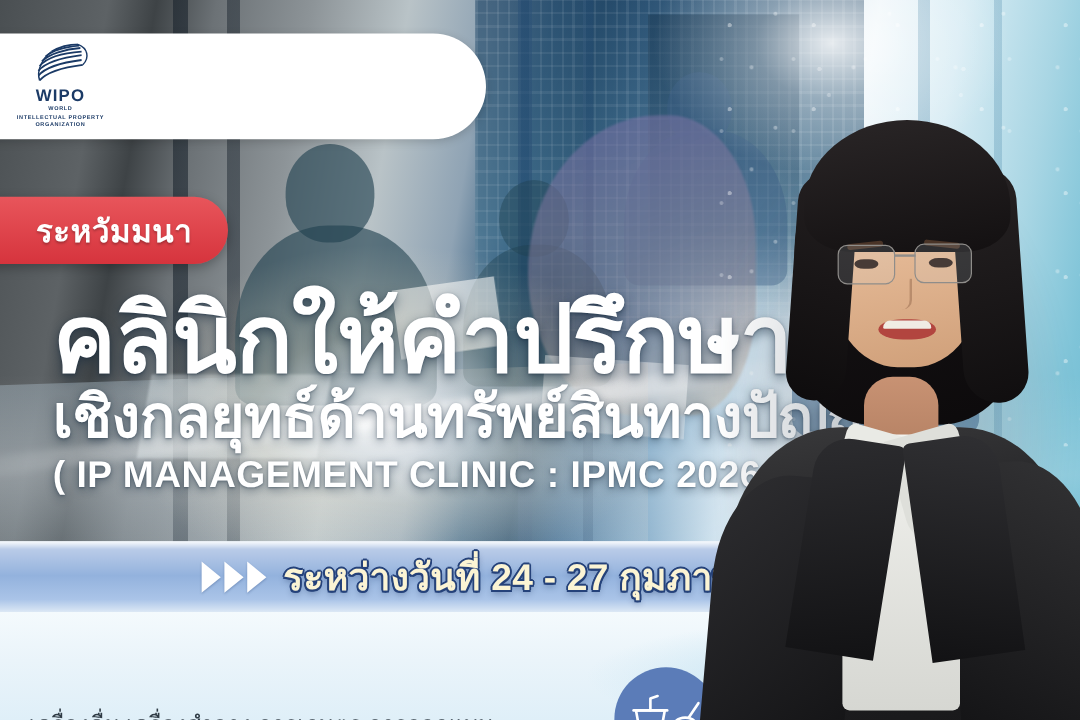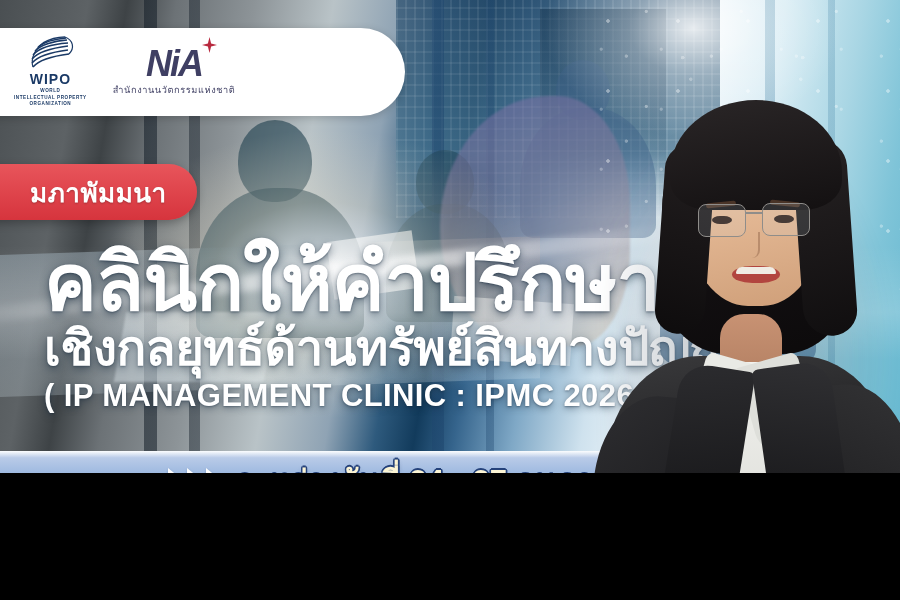--- a/index.html
+++ b/index.html
@@ -1,21 +1,21 @@
 <!DOCTYPE html>
 <html><head>
 <meta charset="utf-8">
 <style>
   * { margin:0; padding:0; box-sizing:border-box; }
   html,body { width:900px; height:600px; overflow:hidden; background:#000; }
   body { font-family:"Liberation Sans", sans-serif; }
 
   #poster {
     position:relative;
-    width:900px; height:473px;
+    width:900px; height:600px;
     overflow:hidden;
     background:#8c9aa4;
   }
 
   
   .bg-base {
     position:absolute; inset:0;
     background:
       linear-gradient(100deg,
         #4a4f52 0%, #5d6265 9%, #3e4346 13%, #6c7276 18%,
@@ -392,32 +392,25 @@
       </svg>
       <div class="wipo-name">WIPO</div>
       <div class="wipo-sub">
         <div>WORLD</div>
         <div>INTELLECTUAL PROPERTY</div>
         <div>ORGANIZATION</div>
       </div>
     </div>
 
 
-    <div class="logo nia-wrap">
-      <div class="nia-mark">NiA</div>
-      <svg class="nia-star" viewBox="0 0 15 16">
-        <path d="M7.5 0 L9.1 6.4 L15 8 L9.1 9.6 L7.5 16 L5.9 9.6 L0 8 L5.9 6.4 Z" fill="#b8293e"></path>
-      </svg>
-      <div class="nia-th">สำนักงานนวัตกรรมแห่งชาติ</div>
-    </div>
 
   </div>
 
   <div class="badge">
-    <span>มภาพัมมนา</span>
+    <span>ระหวัมมนา</span>
   </div>
 
   <div class="headline">
     <div class="h1">คลินิกให้คำปรึกษา</div>
     <div class="h2">เชิงกลยุทธ์ด้านทรัพย์สินทางปัญญา</div>
     <div class="h3">( IP MANAGEMENT CLINIC : IPMC 2026 )</div>
   </div>
 
   <div class="date-band">
     <div class="arrows">

